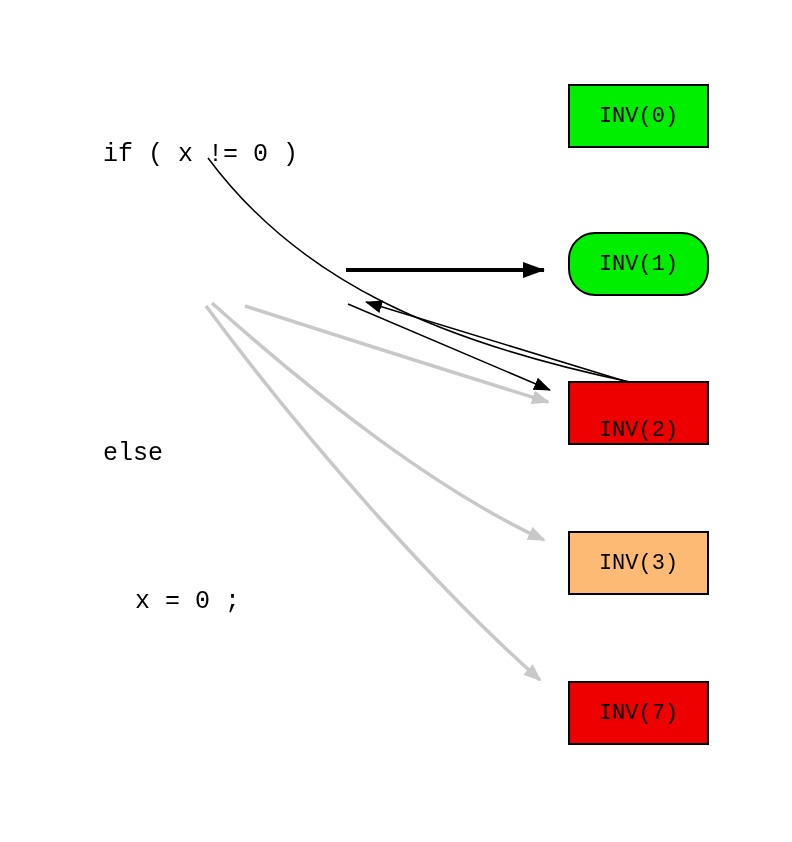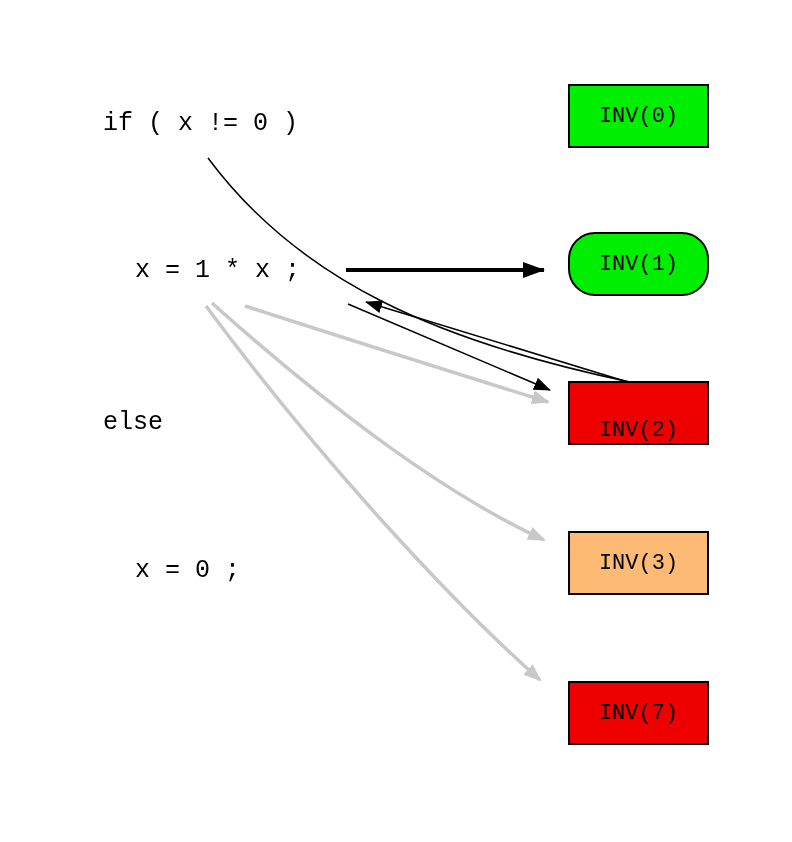--- a/index.html
+++ b/index.html
@@ -23,20 +23,21 @@
     height: 842px;
     pointer-events: none;
   }
   .code-line {
     position: absolute;
     font-size: 25px;
     line-height: 28px;
     color: #000000;
     white-space: pre;
     letter-spacing: 0px;
+    margin-top: 31px;
   }
   .code-if   { left: 103px; top: 110px; }
   .code-then { left: 135px; top: 257px; }
   .code-else { left: 103px; top: 409px; }
   .code-elsb { left: 135px; top: 557px; }
   .inv-box {
     position: absolute;
     left: 568px;
     width: 141px;
     height: 64px;
@@ -77,21 +78,20 @@
     <path d="M 212 303 C 320 400 440 492 544 540" fill="none" stroke-width="3.5" marker-end="url(#arrow-gray)" stroke="#c8c8c8"></path>
     <path d="M 206 306 C 320 460 452 602 540 680" fill="none" stroke-width="3.5" marker-end="url(#arrow-gray)" stroke="#c8c8c8"></path>
 
     <path d="M 208 158 C 300 282 440 342 630 382" fill="none" stroke-width="1.5" stroke="#000000"></path>
     <path d="M 631 383 L 366 302" fill="none" stroke-width="1.5" marker-end="url(#arrow-black)" stroke="#000000"></path>
     <path d="M 348 304 L 550 390" fill="none" stroke-width="1.5" marker-end="url(#arrow-black)" stroke="#000000"></path>
     <path d="M 346 270 L 544 270" fill="none" stroke-width="4" marker-end="url(#arrow-black-big)" stroke="#000000"></path>
   </svg>
 
   <div class="code-line code-if">if ( x != 0 )</div>
-  <div class="code-line code-then">x = 1 * x ;</div>
   <div class="code-line code-else">else</div>
   <div class="code-line code-elsb">x = 0 ;</div>
 
   <div class="inv-box inv-0" style="background-color: rgb(0, 238, 0);">
     <span>INV(0)</span>
   </div>
   <div class="inv-box inv-1" style="background-color: rgb(0, 238, 0); border-radius: 27px;">
     <span>INV(1)</span>
   </div>
   <div class="inv-box inv-2" style="background-color: rgb(238, 0, 0);">

